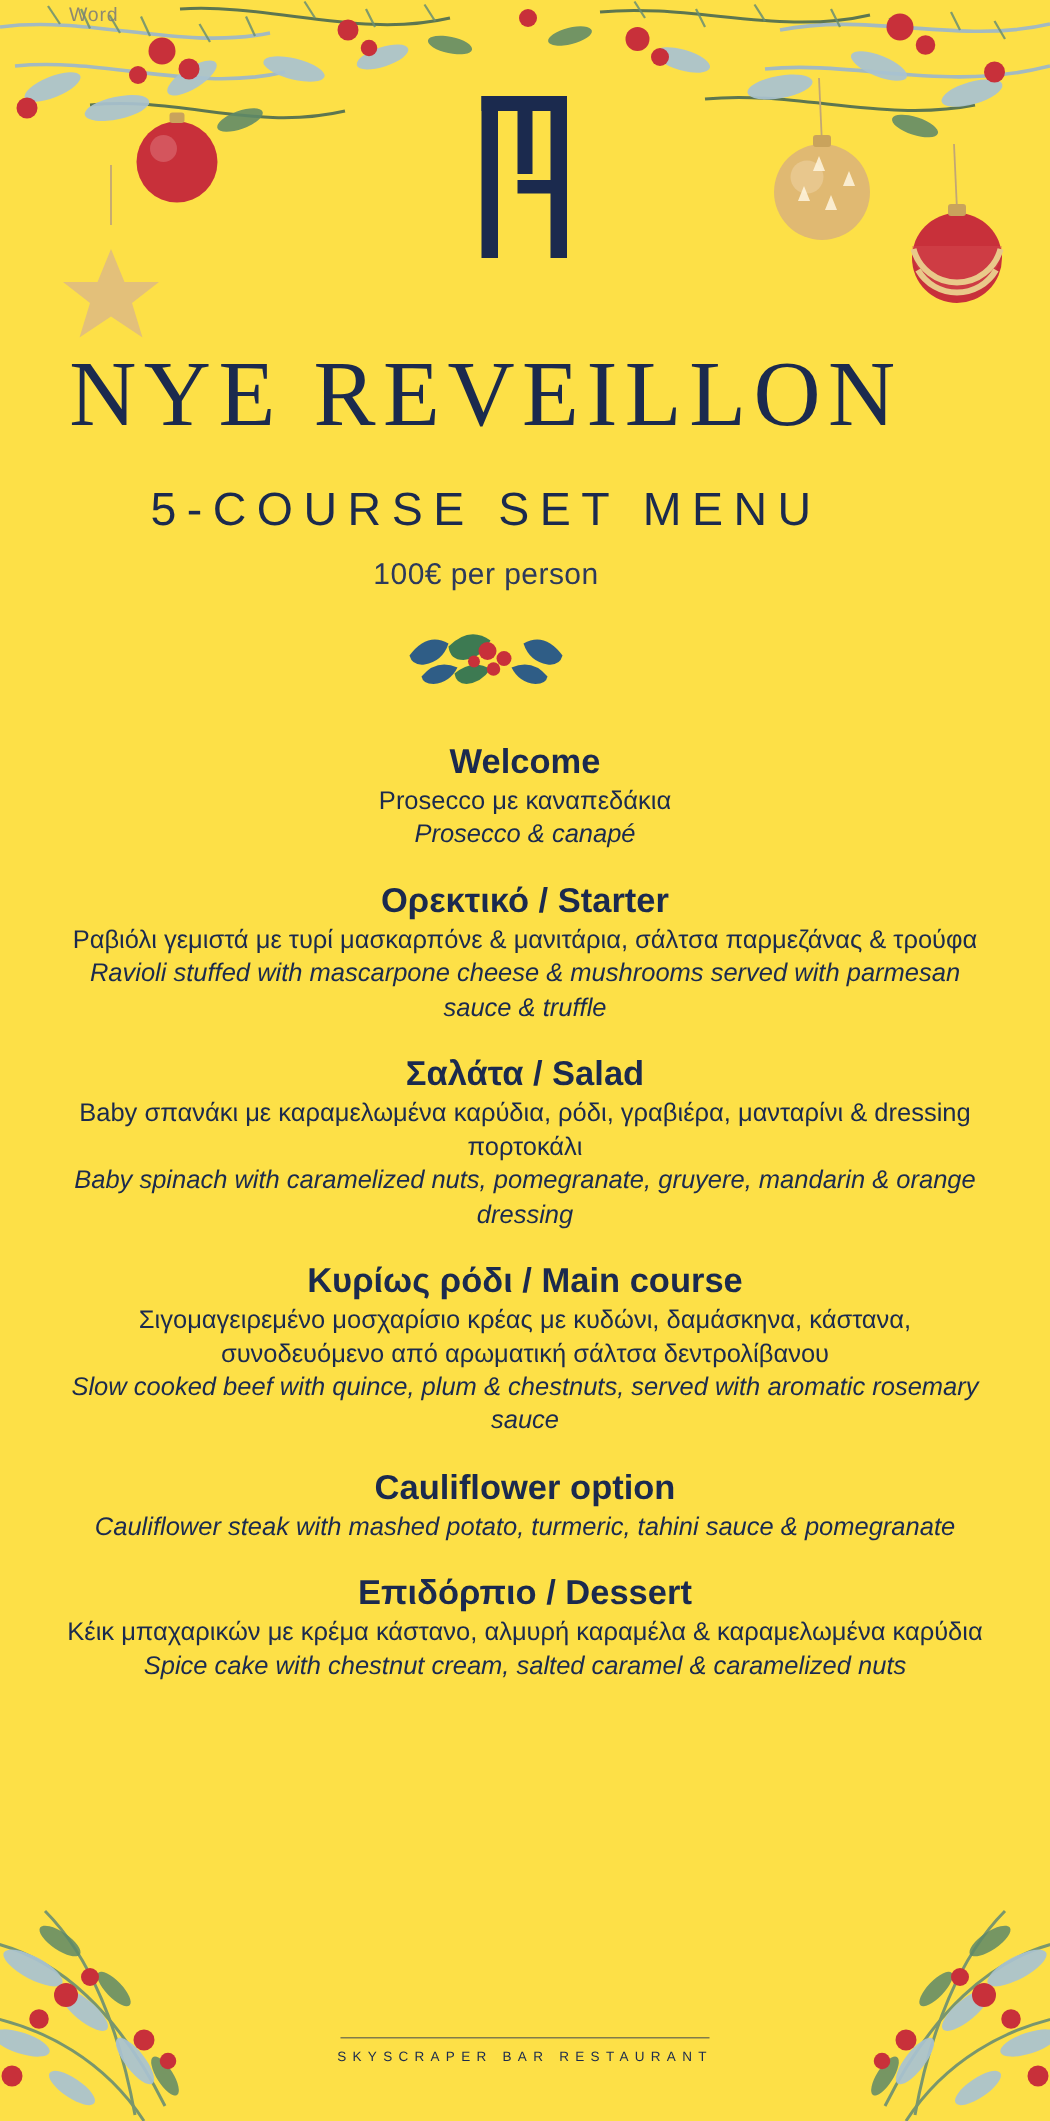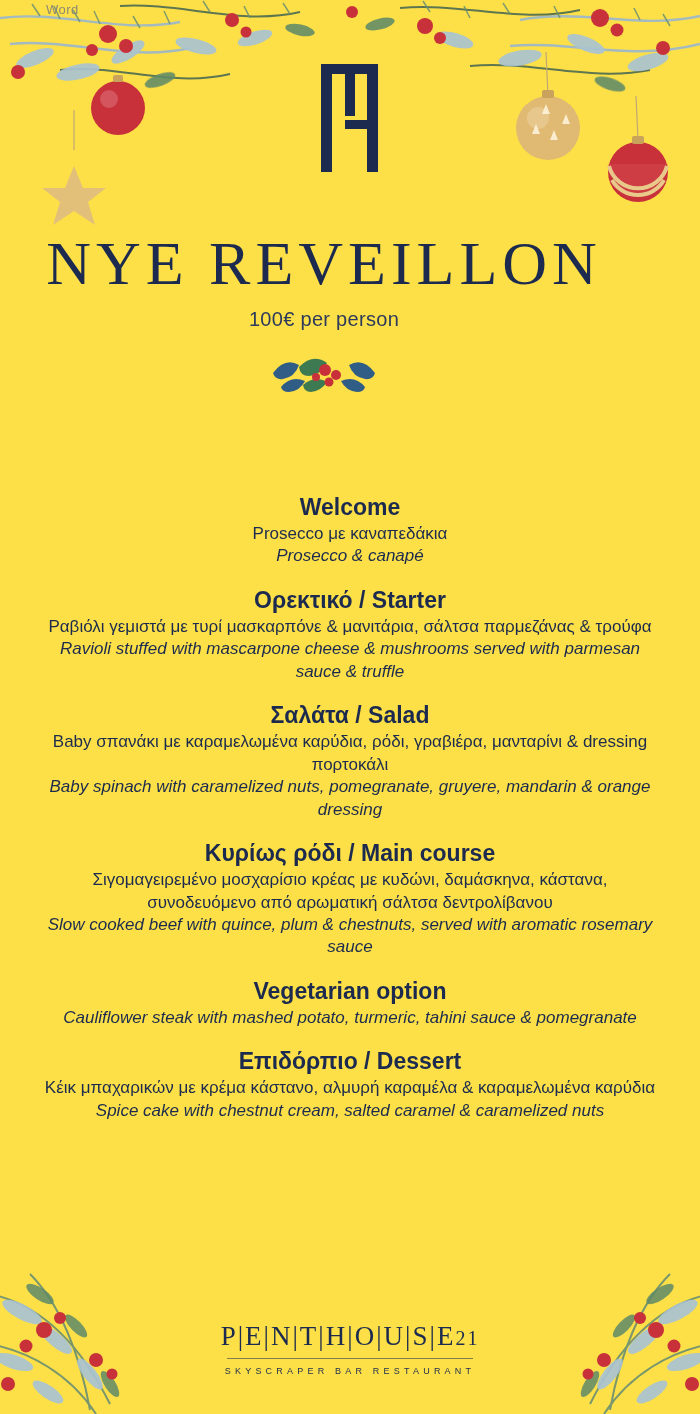--- a/index.html
+++ b/index.html
@@ -267,20 +267,21 @@
         <rect x="30" y="6" width="10" height="52"></rect>
         <rect x="52" y="6" width="11" height="108"></rect>
         <rect x="6" y="6" width="57" height="10"></rect>
         <rect x="30" y="62" width="33" height="9"></rect>
       </g>
     </svg>
   </div>
 
   <div class="title-block">
     <div class="nye-title">NYE REVEILLON</div>
+    <div class="course-line">5-COURSE SET MENU</div>
     <div class="price-line">100€ per person</div>
     <div class="holly">
       <svg width="110" height="46" viewBox="0 0 110 46" xmlns="http://www.w3.org/2000/svg">
         <g fill="#2f5d86">
           <path d="M4 20 q12 -16 26 -8 q-4 12 -16 14 q-8 1 -10 -6z"></path>
           <path d="M12 34 q10 -12 24 -6 q-5 10 -16 11 q-7 0 -8 -5z"></path>
         </g>
         <g fill="#3d7a52">
           <path d="M30 14 q14 -14 28 -4 q-6 12 -18 13 q-9 0 -10 -9z"></path>
           <path d="M34 32 q12 -10 24 -3 q-6 9 -16 10 q-7 0 -8 -7z"></path>
@@ -320,21 +321,21 @@
       <div class="course-en">Baby spinach with caramelized nuts, pomegranate, gruyere, mandarin &amp; orange dressing</div>
     </div>
 
     <div class="course">
       <div class="course-name">Κυρίως ρόδι / Main course</div>
       <div class="course-gr">Σιγομαγειρεμένο μοσχαρίσιο κρέας με κυδώνι, δαμάσκηνα, κάστανα, συνοδευόμενο από αρωματική σάλτσα δεντρολίβανου</div>
       <div class="course-en">Slow cooked beef with quince, plum &amp; chestnuts, served with aromatic rosemary sauce</div>
     </div>
 
     <div class="course">
-      <div class="course-name">Vegetarian option</div>
+      <div class="course-name">Cauliflower option</div>
       <div class="course-en">Cauliflower steak with mashed potato, turmeric, tahini sauce &amp; pomegranate</div>
     </div>
 
     <div class="course">
       <div class="course-name">Επιδόρπιο / Dessert</div>
       <div class="course-gr">Κέικ μπαχαρικών με κρέμα κάστανο, αλμυρή καραμέλα &amp; καραμελωμένα καρύδια</div>
       <div class="course-en">Spice cake with chestnut cream, salted caramel &amp; caramelized nuts</div>
     </div>
 
   </div>
@@ -390,20 +391,17 @@
           <circle cx="640" cy="84" r="6"></circle>
         <circle cx="674" cy="112" r="6.5"></circle>
         <circle cx="604" cy="126" r="7"></circle>
           <circle cx="588" cy="140" r="5.5"></circle>
         <circle cx="692" cy="150" r="7"></circle>
       </g>
     </svg>
   </div>
 
   <div class="footer">
-    <div class="brand">
-      <span>P|E|N|T|H|O|U|S|E</span><span class="sup">21</span>
-    </div>
     <div class="brand-rule"></div>
     <div class="brand-sub">SKYSCRAPER  BAR  RESTAURANT</div>
   </div>
 
 </div>
 
 </body></html>

